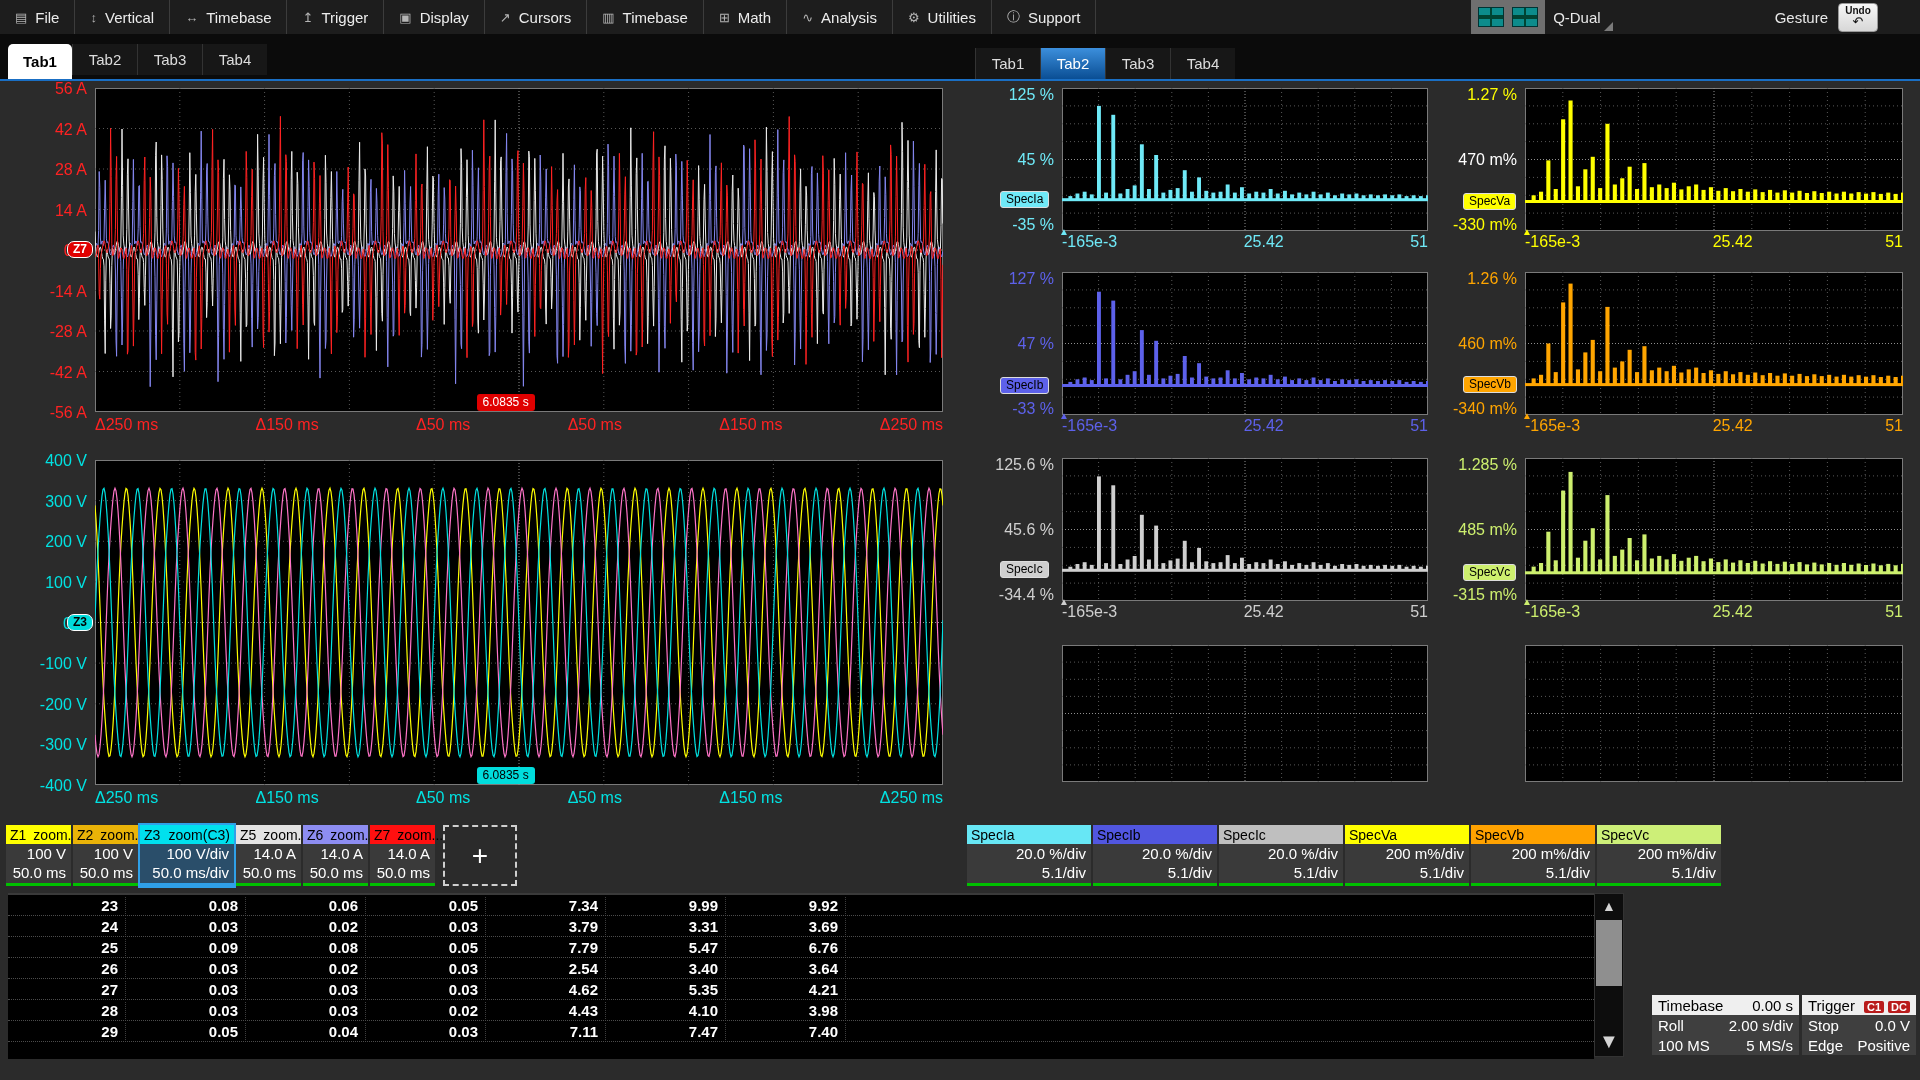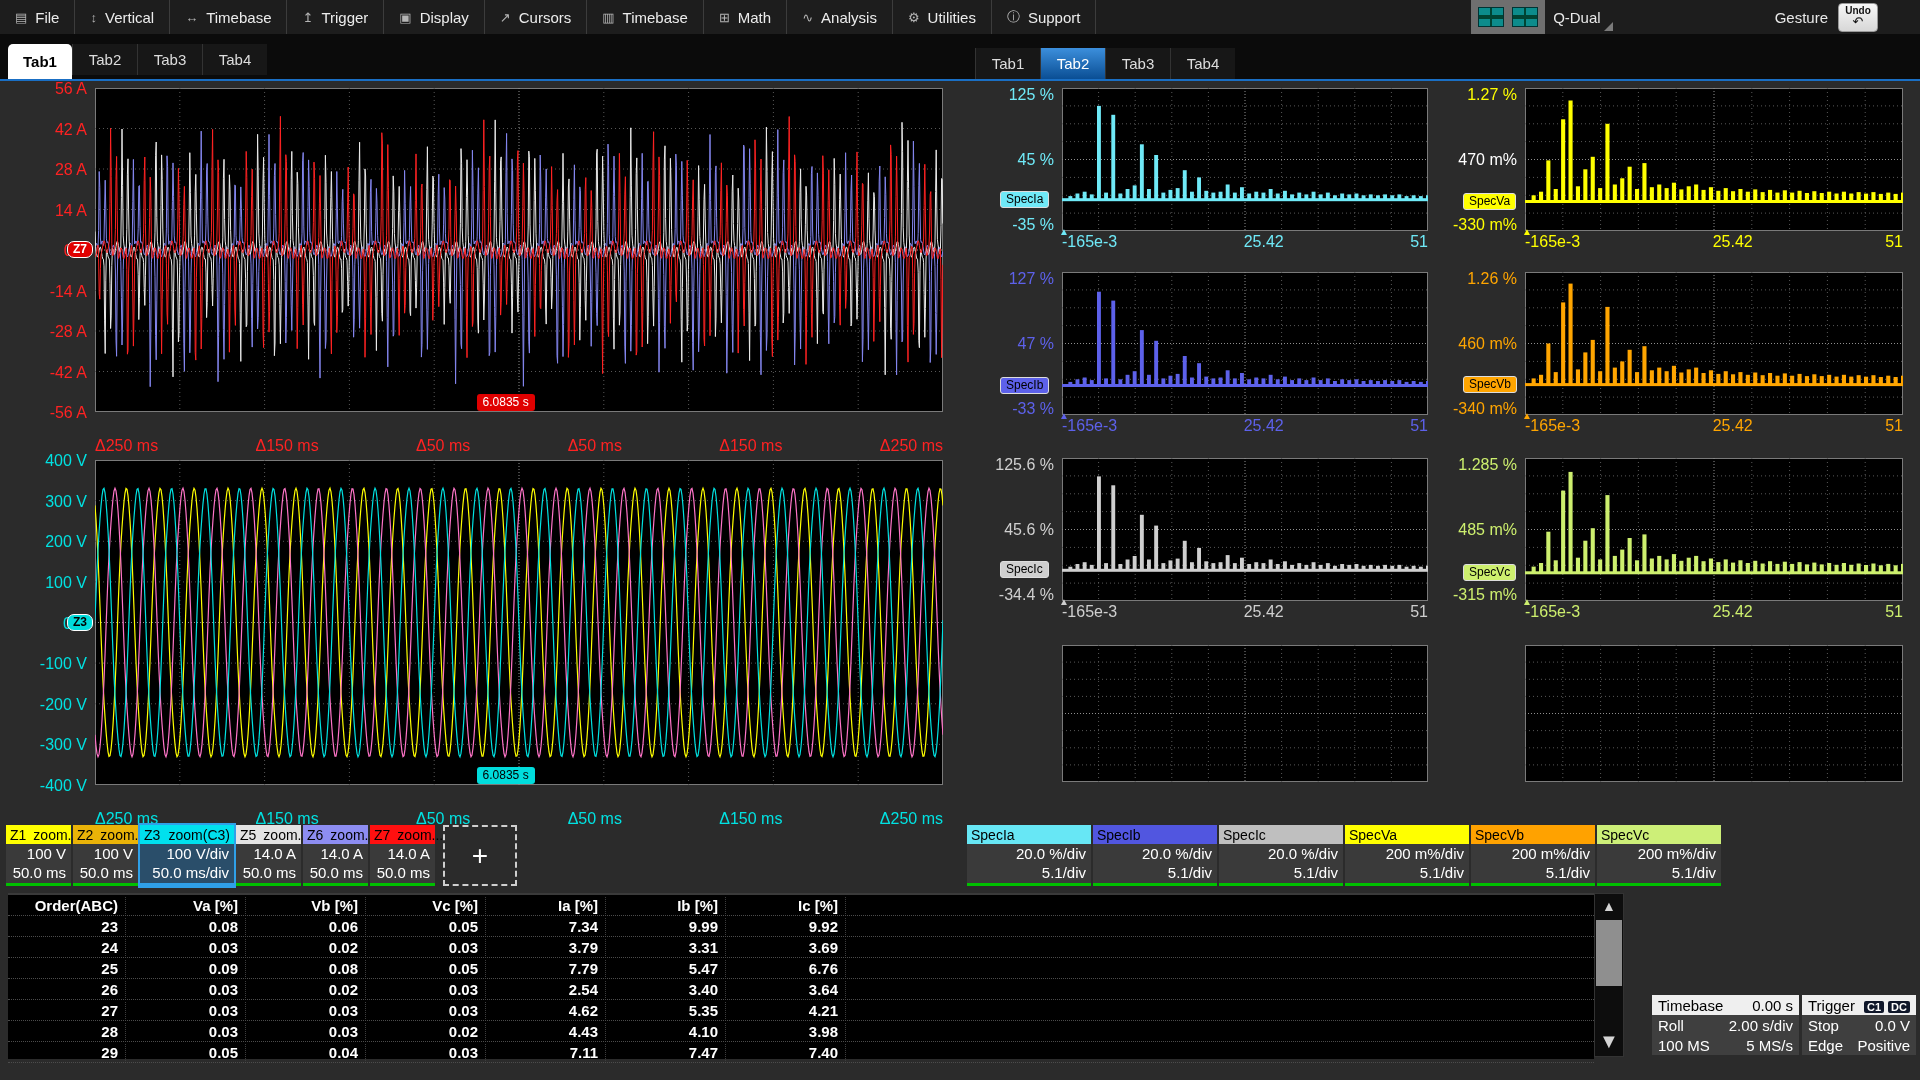--- a/index.html
+++ b/index.html
@@ -31,21 +31,21 @@
           border-bottom:2px solid #1a6fc4;}
   .tabs{position:absolute;bottom:0;display:flex;}
   .tab{width:64px;height:31px;background:#171717;border-left:1px solid #333;color:#dcdcdc;
        font-size:15px;display:flex;align-items:center;justify-content:center;cursor:pointer;}
   .tab.sel-left{background:#fff;color:#000;font-weight:bold;height:35px;border-radius:5px 5px 0 0;border-left:none;}
   .tab.sel-right{background:linear-gradient(#3c8fdc,#0a4e94);color:#fff;}
   
   #main{position:absolute;left:0;top:81px;width:1920px;height:744px;}
   .gridsvg{position:absolute;background:#000;}
   .ylab{position:absolute;width:84px;text-align:right;font-size:16px;line-height:17px;}
-  .xlabels{position:absolute;display:flex;justify-content:space-between;font-size:16px;margin-top:21px;}
+  .xlabels{position:absolute;display:flex;justify-content:space-between;font-size:16px;}
   .zbadge{position:absolute;font-size:12px;font-weight:bold;padding:1px 5px;border-radius:7px;
           border:1px solid #fff;line-height:13px;}
   .tbadge{position:absolute;font-size:12px;padding:0 6px;border-radius:3px;line-height:17px;}
   .spec-ylab{position:absolute;width:92px;text-align:right;font-size:16px;line-height:17px;}
   .spec-badge{position:absolute;font-size:12px;padding:1px 5px;border-radius:3px;color:#000;
               border:1px solid #ddd;line-height:13px;}
   .spec-xrow{position:absolute;display:flex;justify-content:space-between;font-size:16px;}
   .spec-marker{position:absolute;left:-3px;top:-7px;font-size:10px;}
   .spec-xrow .lab{position:relative;}
   
@@ -70,21 +70,21 @@
            border:1px solid #333;box-sizing:border-box;}
   .vs-btn{position:absolute;left:0;width:28px;text-align:center;color:#d5d5d5;cursor:pointer;}
   .vs-up{top:0;height:24px;font-size:14px;line-height:24px;}
   .vs-thumb{position:absolute;left:1px;top:26px;width:26px;height:66px;background:#8f8f8f;cursor:grab;}
   .vs-down{bottom:0;height:30px;font-size:20px;line-height:30px;}
   
   .infobox{position:absolute;top:995px;background:#3f3f3f;font-size:15px;}
   .ib-h{background:#efefef;color:#000;display:flex;justify-content:space-between;align-items:center;
         padding:0 6px;height:20px;}
   .ib-r{display:flex;justify-content:space-between;padding:0 6px;height:20px;align-items:center;color:#fff;}
-  .bdg{background:#0f172a;color:#fff;font-size:11px;font-weight:bold;padding:0 3px;margin-left:4px;
+  .bdg{background:#b91c1c;color:#fff;font-size:11px;font-weight:bold;padding:0 3px;margin-left:4px;
        border-radius:2px;line-height:14px;}
   
   .footer{position:absolute;left:0;top:1059px;width:1920px;height:21px;background:#060606;
           border-top:1px solid #2e2e2e;display:flex;align-items:center;padding-left:10px;box-sizing:border-box;}
   .brand-b{font-weight:bold;color:#f0f0f0;font-size:15px;letter-spacing:.5px;}
   .brand-l{color:#cfcfcf;font-size:15px;margin-left:6px;letter-spacing:2px;}
 </style>
 </head>
 <body>
 
@@ -882,29 +882,20 @@
         </div>
         <div class="desc-b">
           <div>200 m%/div</div>
           <div>5.1/div</div>
         </div>
       </div>
     </div>
 
   <div id="tablewrap">
       <div class="trow">
-        <div class="tcell" style="width: 118px;">Order(ABC)</div>
-        <div class="tcell" style="width: 120px;">Va [%]</div>
-        <div class="tcell" style="width: 120px;">Vb [%]</div>
-        <div class="tcell" style="width: 120px;">Vc [%]</div>
-        <div class="tcell" style="width: 120px;">Ia [%]</div>
-        <div class="tcell" style="width: 120px;">Ib [%]</div>
-        <div class="tcell" style="width: 120px;">Ic [%]</div>
-      </div>
-      <div class="trow">
         <div class="tcell" style="width: 118px;">23</div>
         <div class="tcell" style="width: 120px;">0.08</div>
         <div class="tcell" style="width: 120px;">0.06</div>
         <div class="tcell" style="width: 120px;">0.05</div>
         <div class="tcell" style="width: 120px;">7.34</div>
         <div class="tcell" style="width: 120px;">9.99</div>
         <div class="tcell" style="width: 120px;">9.92</div>
       </div>
       <div class="trow">
         <div class="tcell" style="width: 118px;">24</div>

